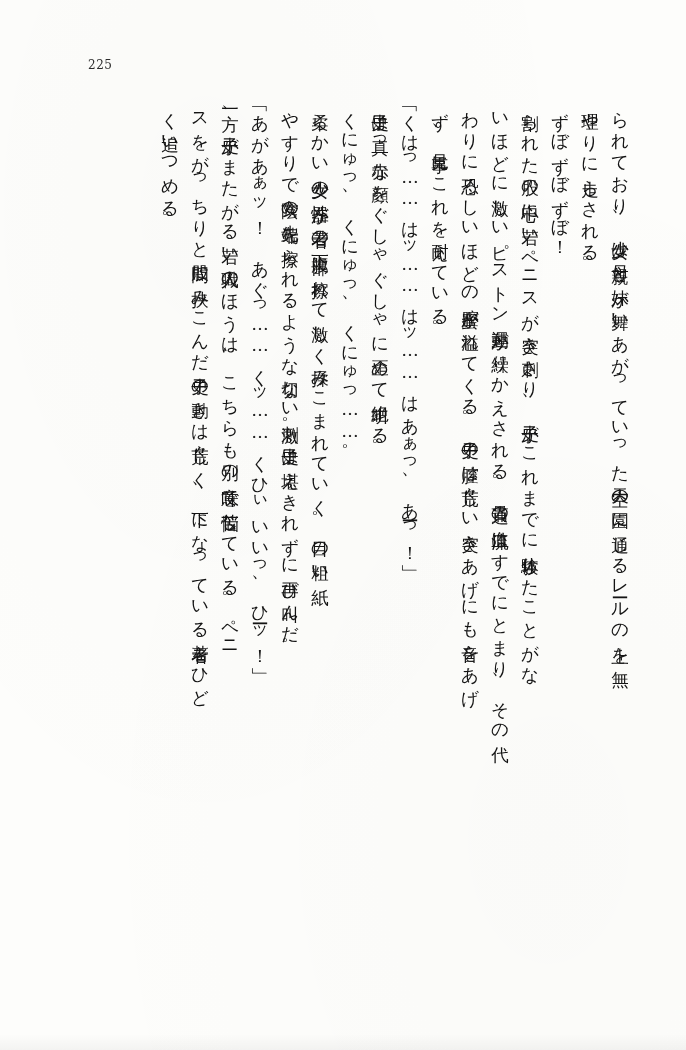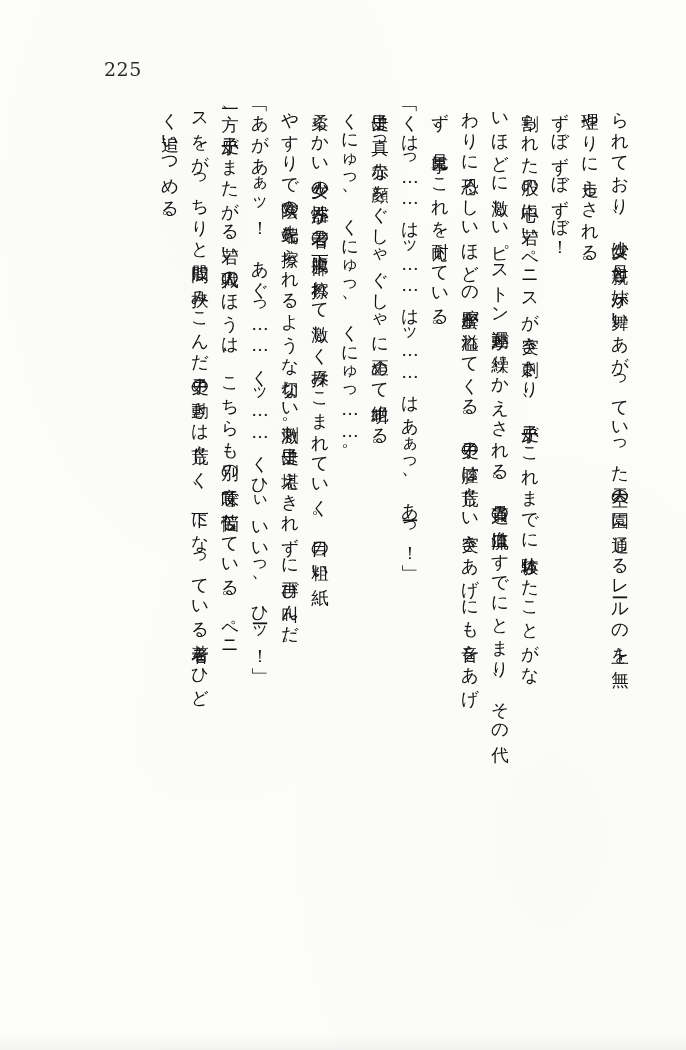--- a/index.html
+++ b/index.html
@@ -28,22 +28,22 @@
     inset: 0;
     background:
       radial-gradient(ellipse at 30% 20%, rgba(0,0,0,0.012), rgba(0,0,0,0) 60%),
       radial-gradient(ellipse at 80% 80%, rgba(0,0,0,0.012), rgba(0,0,0,0) 65%);
     pointer-events: none;
   }
 
   .page-number {
     position: absolute;
     top: 58px;
-    left: 104px;
-    font-size: 19px;
+    left: 88px;
+    font-size: 12px;
     letter-spacing: 0.5px;
     color: #2a2a2a;
     font-family: "DejaVu Serif", "Liberation Serif", serif;
   }
 
   
   .text-block {
     position: absolute;
     top: 100px;
     right: 58px;

